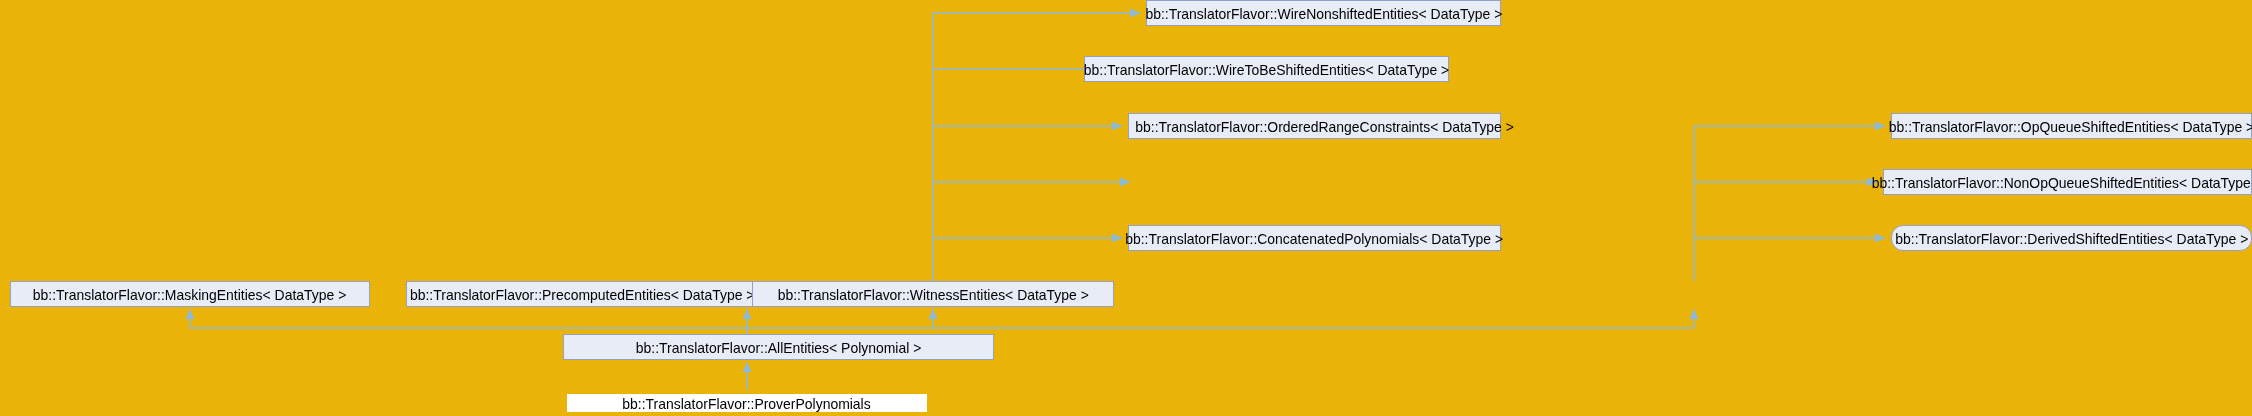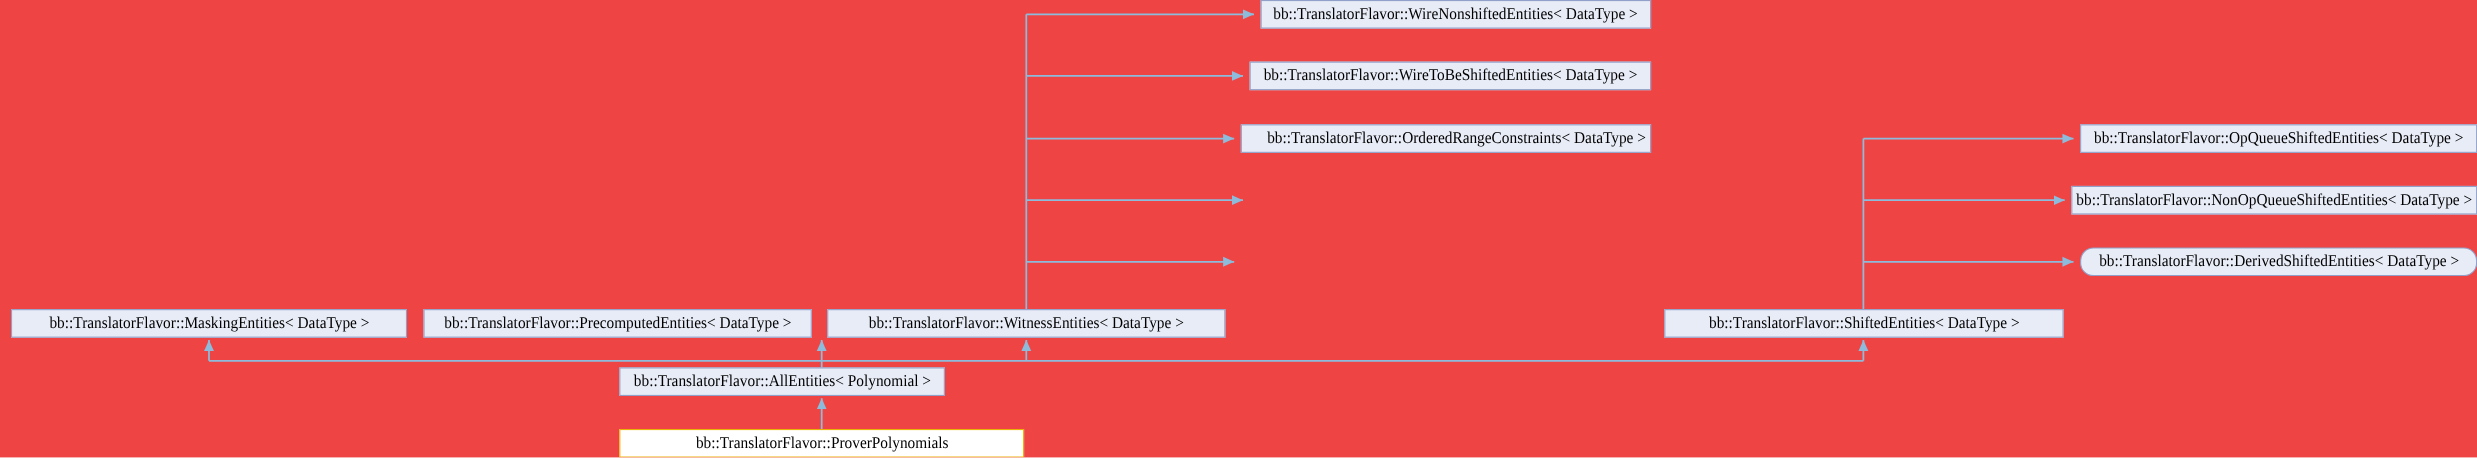--- a/index.html
+++ b/index.html
@@ -7,23 +7,22 @@
     padding: 0;
     background: #ffffff;
   }
   body {
     font-family: "Liberation Sans", "DejaVu Sans", sans-serif;
   }
   #diagram {
     position: relative;
     width: 2252px;
     height: 416px;
-    background: #ef4444;
+    background: #eab308;
     overflow: hidden;
-    font-family: Liberation Serif, serif;
   }
   #edge-layer {
     position: absolute;
     left: 0;
     top: 0;
     width: 2252px;
     height: 416px;
     pointer-events: none;
   }
   .node {
@@ -37,21 +36,21 @@
     border: 1px solid #91a0c8;
     color: #000000;
     font-size: 15px;
     line-height: 1;
     white-space: nowrap;
     letter-spacing: 0px;
     z-index: 5;
   }
   .node.root {
     background: #ffffff;
-    border: 1px solid #eab308;
+    border: 4px solid #eab308;
   }
   .node .label {
     display: block;
     padding: 0 10px;
     transform: scaleX(0.93);
   }
 </style>
 </head>
 <body>
 
@@ -97,50 +96,50 @@
       <g>
         <path d="M 747 390 L 747 362" marker-end="url(#arrow-up)"></path>
       </g>
 
     </g>
   </svg>
 
   <div class="node" style="left:1146px; top:0px;   width:355px;">
       <span class="label">bb::TranslatorFlavor::WireNonshiftedEntities&lt; DataType &gt;</span>
     </div>
-  <div class="node" style="left:1136px; top:56px;  width:365px;">
+  <div class="node" style="left:1084px; top:56px;  width:365px;">
       <span class="label">bb::TranslatorFlavor::WireToBeShiftedEntities&lt; DataType &gt;</span>
     </div>
   <div class="node" style="left:1128px; top:113px; width:373px;padding-left:20px;">
       <span class="label">bb::TranslatorFlavor::OrderedRangeConstraints&lt; DataType &gt;</span>
+    </div>
+  <div class="node" style="left:1128px; top:225px; width:373px;">
+      <span class="label">bb::TranslatorFlavor::ConcatenatedPolynomials&lt; DataType &gt;</span>
     </div>
 
   <div class="node" style="left:1891px; top:113px; width:361px;">
       <span class="label">bb::TranslatorFlavor::OpQueueShiftedEntities&lt; DataType &gt;</span>
     </div>
   <div class="node" style="left:1883px; top:169px; width:369px;">
       <span class="label">bb::TranslatorFlavor::NonOpQueueShiftedEntities&lt; DataType &gt;</span>
     </div>
   <div class="node" style="left:1891px; top:225px; width:361px;border-radius:12px;">
       <span class="label">bb::TranslatorFlavor::DerivedShiftedEntities&lt; DataType &gt;</span>
     </div>
 
   <div class="node" style="left:10px;   top:281px; width:360px;text-align:center;">
       <span class="label">bb::TranslatorFlavor::MaskingEntities&lt; DataType &gt;</span>
     </div>
-  <div class="node" style="left:385px;  top:281px; width:353px;text-align:right;">
+  <div class="node" style="left:406px;  top:281px; width:353px;text-align:right;">
       <span class="label">bb::TranslatorFlavor::PrecomputedEntities&lt; DataType &gt;</span>
     </div>
   <div class="node" style="left:752px;  top:281px; width:362px;justify-content:center;">
       <span class="label">bb::TranslatorFlavor::WitnessEntities&lt; DataType &gt;</span>
     </div>
-  <div class="node" style="left:1513px; top:281px; width:363px;">
-      <span class="label">bb::TranslatorFlavor::ShiftedEntities&lt; DataType &gt;</span>
-    </div>
 
-  <div class="node" style="left:563px;  top:334px; width:296px;">
+  <div class="node" style="left:563px;  top:334px; width:431px;">
       <span class="label">bb::TranslatorFlavor::AllEntities&lt; Polynomial &gt;</span>
     </div>
   <div class="node root" style="left:563px; top:390px; width:368px;">
       <span class="label">bb::TranslatorFlavor::ProverPolynomials</span>
     </div>
 
 </div>
 
 </body></html>

